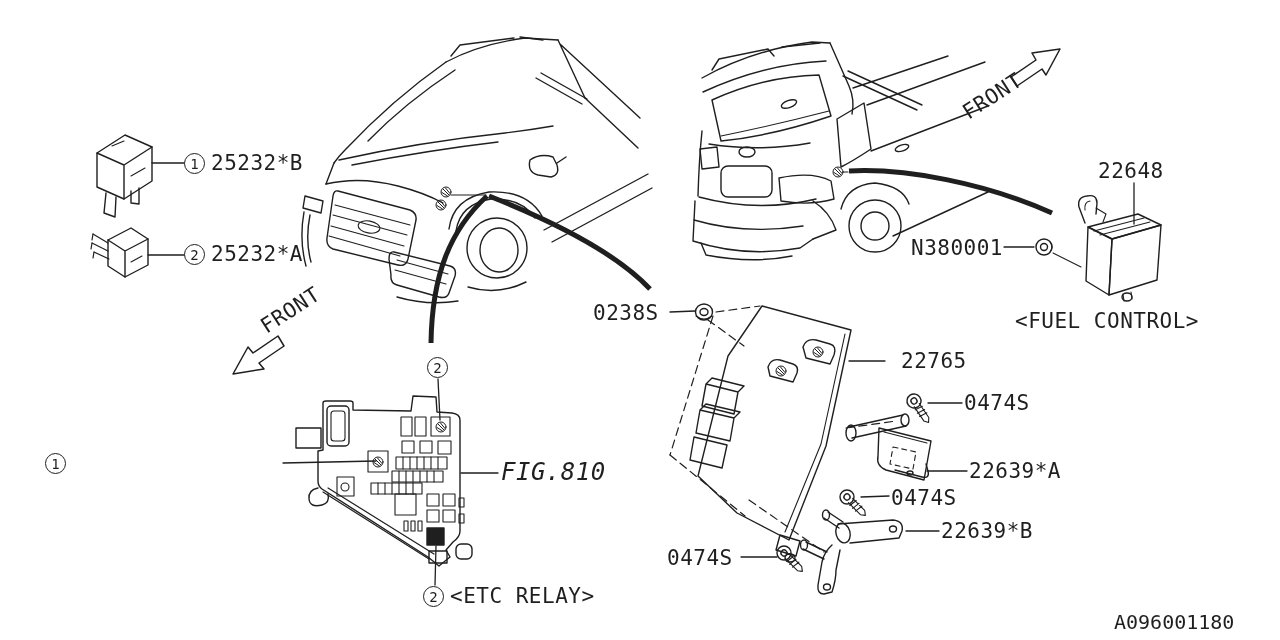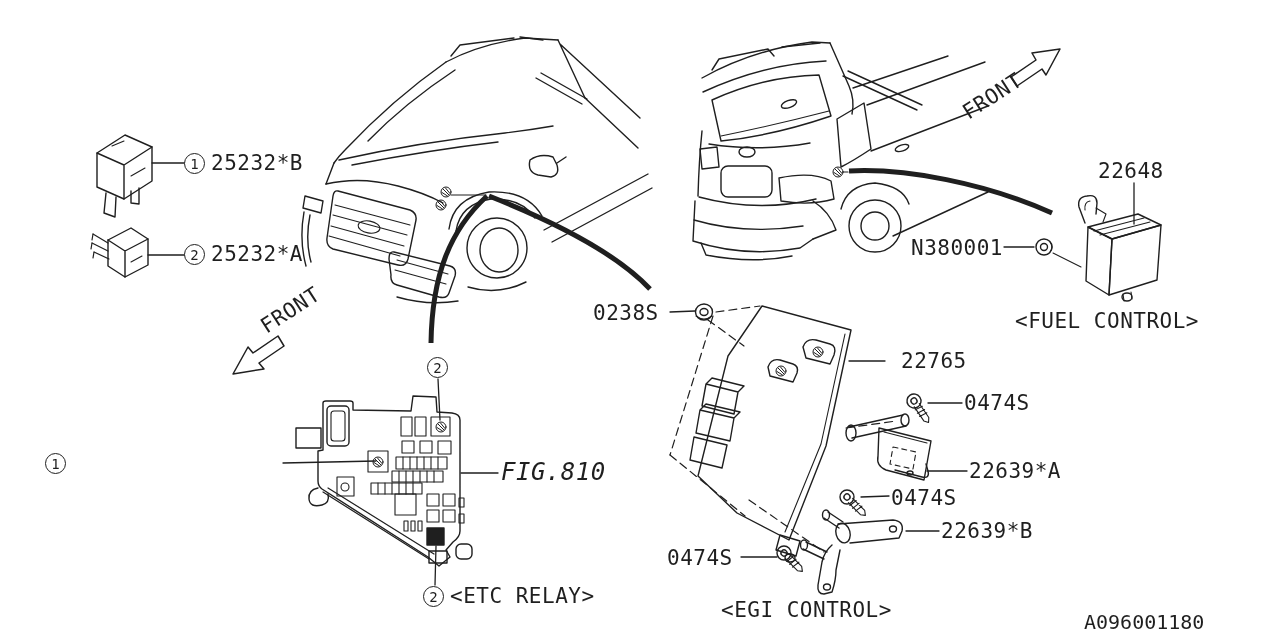--- a/index.html
+++ b/index.html
@@ -300,32 +300,31 @@
 <div class="lbl" style="left:911px; top:238px;">N380001</div>
 <div class="lbl" style="left:1015px; top:311px;">&lt;FUEL CONTROL&gt;</div>
 
 <div class="lbl" style="left:593px; top:303px;">0238S</div>
 <div class="lbl" style="left:887px; top:351px;margin-left:14px;">22765</div>
 <div class="lbl" style="left:964px; top:393px;">0474S</div>
 <div class="lbl" style="left:969px; top:461px;">22639*A</div>
 <div class="lbl" style="left:891px; top:488px;">0474S</div>
 <div class="lbl" style="left:941px; top:521px;">22639*B</div>
 <div class="lbl" style="left:667px; top:548px;">0474S</div>
-<div class="lbl" style="left:721px; top:600px;">&lt;EGI CONTROL&gt;</div>
 
 <div class="row" style="left:427px; top:357px;">
   <span class="num">2</span>
 </div>
 
 <div class="row" style="left:45px; top:453px;">
   <span class="num">1</span>
 </div>
 
 <div class="lbl fig" style="left:501px; top:462px;">FIG.810</div>
 
 <div class="row" style="left:423px; top:586px;">
   <span class="num">2</span>
   <span class="txt gapL">&lt;ETC RELAY&gt;</span>
 </div>
 
-<div class="lbl small" style="left:1084px; top:612px;">A096001180</div>
+<div class="lbl small" style="left:1114px; top:612px;">A096001180</div>
 
 </div>
 
 </body></html>

